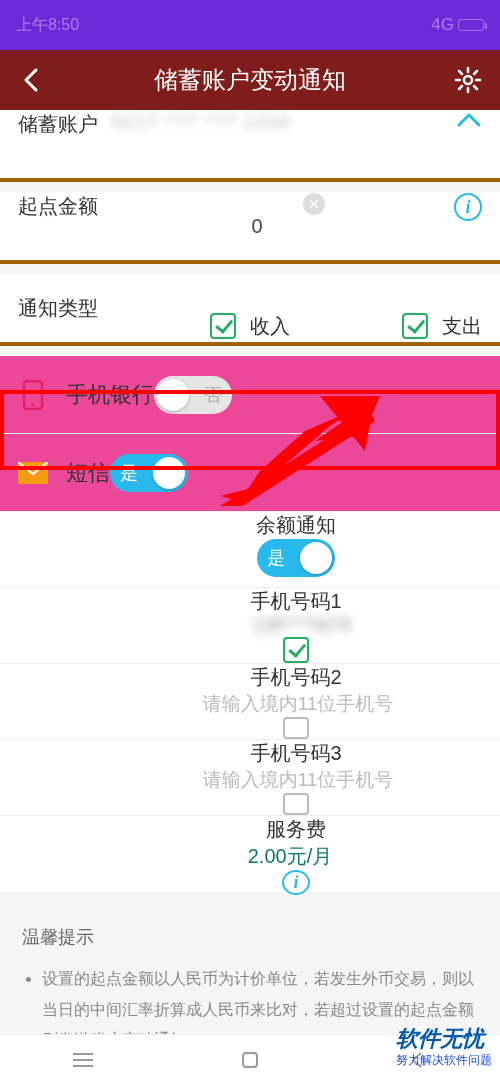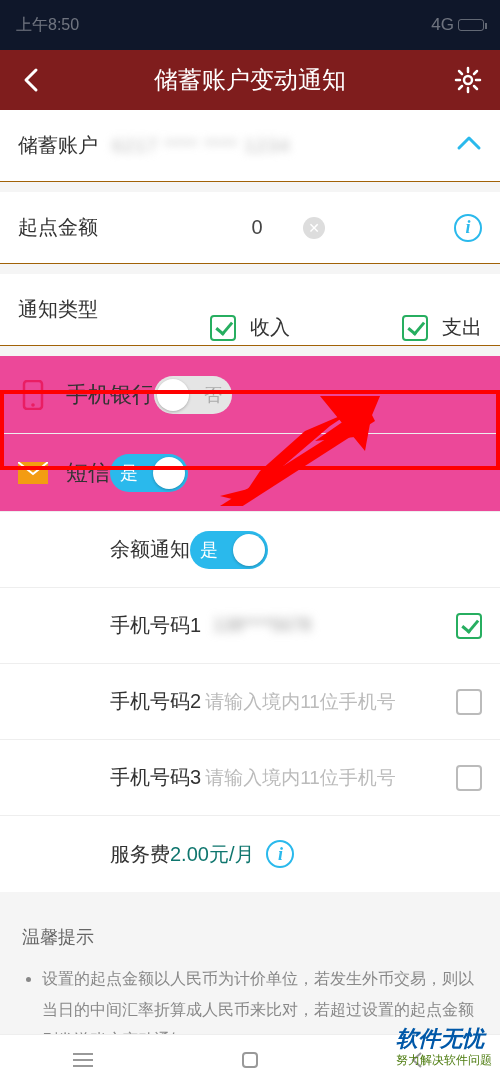--- a/index.html
+++ b/index.html
@@ -1,25 +1,25 @@
 <!DOCTYPE html>
 <html><head>
 <meta charset="utf-8">
 <style>
   * { box-sizing: border-box; margin: 0; padding: 0; }
   html, body { width: 500px; height: 1084px; font-family: -apple-system, "PingFang SC", "Helvetica Neue", Arial, sans-serif; background: #f5f5f5; overflow: hidden; }
-  .statusbar { height: 50px; background: #0f172a; color: rgba(255,255,255,0.4); display: flex; align-items: center; padding: 0 16px; font-size: 16px; }
+  .statusbar { height: 50px; background: #6d28d9; color: rgba(255,255,255,0.4); display: flex; align-items: center; padding: 0 16px; font-size: 16px; }
   .statusbar .right { margin-left: auto; display: flex; align-items: center; gap: 4px; font-size: 17px; }
   .statusbar .batt { border:1.5px solid rgba(255,255,255,0.35); border-radius:3px; width:26px; height:12px; position:relative;}
   .statusbar .batt::after{content:"";position:absolute;right:-4px;top:3px;width:2px;height:6px;background:rgba(255,255,255,0.35);}
   .navbar { height: 60px; background: #7f1d1d; display: flex; align-items: center; justify-content: space-between; padding: 0 16px; }
   .navbar .title { color: #fff; font-size: 24px; font-weight: 400; }
   .icon-btn { width: 32px; height: 32px; display:flex; align-items:center; justify-content:center; }
   .card { background: #fff; }
-  .row { display: flex; align-items: center; min-height: 72px; padding: 1px 18px; font-size: 20px; color: #333; border-bottom: 1px solid #a16207; position: relative; }
+  .row { display: flex; min-height: 72px; padding: 1px 18px; font-size: 20px; color: #333; border-bottom: 4px solid #a16207; position: relative; }
   .row .label { flex: 0 0 auto; }
   .row .spacer { flex: 1; }
   .divider-gap { height: 10px; background: #f5f5f5; }
   .account-row { background:#fff; }
   .account-num { margin-left: 14px; color: #bbb; filter: blur(4px); font-size: 19px; letter-spacing:1px; }
   .chevron-up { margin-left:auto; }
   .amount-input { border:none; font-size:20px; width: 60px; text-align:center; color:#444; outline:none; background:transparent;}
   .clear-btn { width:22px;height:22px;border-radius:50%;background:#ddd;display:flex;align-items:center;justify-content:center;color:#fff;font-size:14px;}
   .info-icon { width:28px;height:28px;border:2px solid #2ab9ec;border-radius:50%;display:flex;align-items:center;justify-content:center;color:#2ab9ec;font-style:italic;font-family:Georgia,serif;font-weight:bold;font-size:18px;}
   .checkbox { width:26px;height:26px;border:2.5px solid #27ae60;border-radius:4px;display:flex;align-items:center;justify-content:center; }
@@ -32,32 +32,32 @@
   .toggle { width:78px;height:38px;border-radius:20px;position:relative;display:flex;align-items:center; }
   .toggle .knob { width:32px;height:32px;border-radius:50%;background:#fff;position:absolute;box-shadow:0 1px 3px rgba(0,0,0,0.25);}
   .toggle.off { background:#e5e5e5; }
   .toggle.off .knob { left:3px; }
   .toggle.off .tlabel { position:absolute; right:10px; color:#aaa; font-size:18px;}
   .toggle.on { background:#2ab9ec; }
   .toggle.on .knob { right:3px; }
   .toggle.on .tlabel { position:absolute; left:10px; color:#fff; font-size:18px;}
   .highlight-box { position:absolute; border:4px solid #f00; left:0; top:390px; width:500px; height:80px; pointer-events:none; z-index:50;}
   .arrow { position:absolute; left:220px; top:396px; z-index:51; pointer-events:none;}
-  .indent-row { display:flex; align-items:center; height:76px; padding-left:110px; padding-right:18px; background:#fff; border-bottom:1px solid #eee; font-size:20px; color:#333; }
+  .indent-row { display:flex; align-items:center; height:76px; padding-left:110px; padding-right:18px; background:#fff; border-bottom:1px solid #eee; font-size:20px; color:#333;flex-direction:column; }
   .indent-row .ph { color:#bbb; font-size:19px; flex:1; margin-left: 4px;}
   .indent-row .blur{ filter:blur(5px); color:#999; font-size:18px; flex:1; margin-left: 12px;}
   .fee-val { color:#0f766e; font-size:20px; margin-right:12px;}
   .tips { padding: 18px 22px; color:#888; font-size:16px; line-height:1.9; }
   .tips-title { color:#666; font-size:18px; margin-bottom:10px;}
   .tips ul { list-style: disc; padding-left:20px;}
   .tips li { margin-bottom:6px;}
   .android-nav { position:absolute; bottom:0; left:0; right:0; height:50px; background:#fff; display:flex; justify-content:space-around; align-items:center; border-top:1px solid #eee;}
   .android-nav .nbtn{ width:24px;height:24px; display:flex;align-items:center;justify-content:center; color:#999;}
   .watermark { position:absolute; bottom:18px; right:8px; font-size:22px; font-weight:bold; color:#0058a8; font-style:italic;}
-  .watermark .sub{ font-size:12px; color:#4d7c0f; font-weight:normal; font-style:normal; display:block; text-align:right; line-height:1;}
+  .watermark .sub{ font-size:12px; color:#1d4ed8; font-weight:normal; font-style:normal; display:block; text-align:right; line-height:1;}
   .gap-type{display:flex;align-items:center;justify-content:space-between;width:100%;}
 </style>
 </head>
 <body>
 
 <div class="statusbar">
   <span>上午8:50</span>
   <div class="right">
     <span>4G</span>
     <span class="batt"></span>

